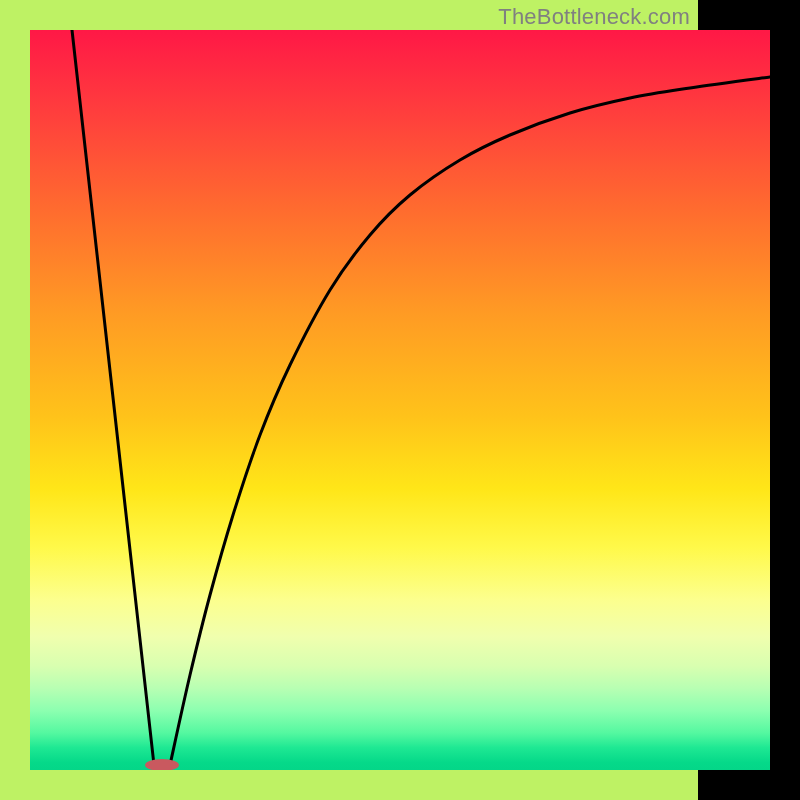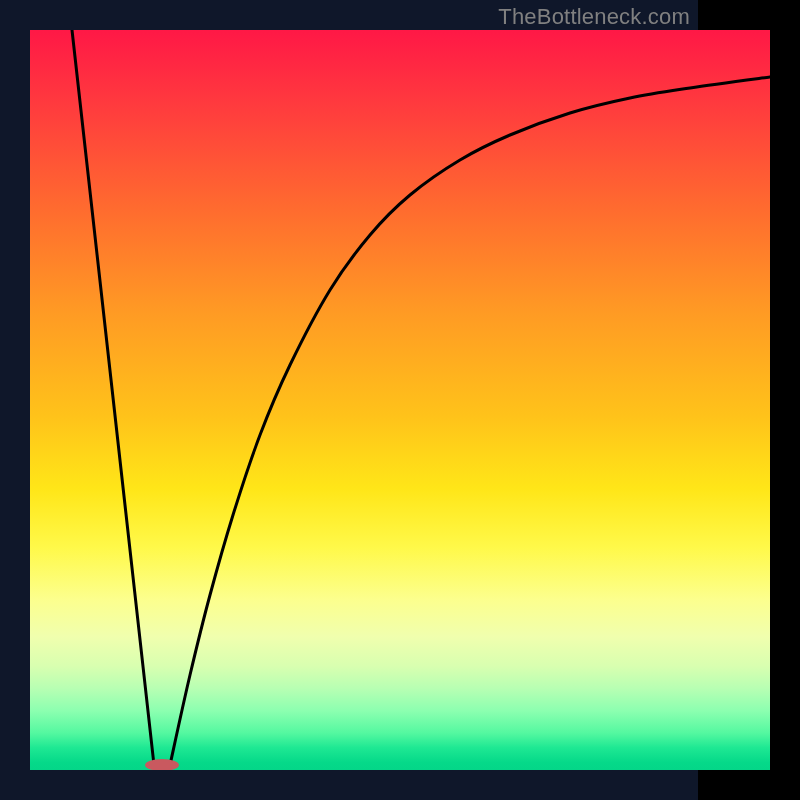--- a/index.html
+++ b/index.html
@@ -8,21 +8,21 @@
     width: 800px;
     height: 800px;
     overflow: hidden;
     background: #000;
     font-family: Arial, Helvetica, sans-serif;
   }
   .frame {
     position: relative;
     width: 698px;
     height: 800px;
-    background: #0f172a;
+    background: #bef264;
   }
   .plot-area {
     position: absolute;
     left: 30px;
     top: 30px;
     width: 740px;
     height: 740px;
     
     background: linear-gradient(
       to bottom,

